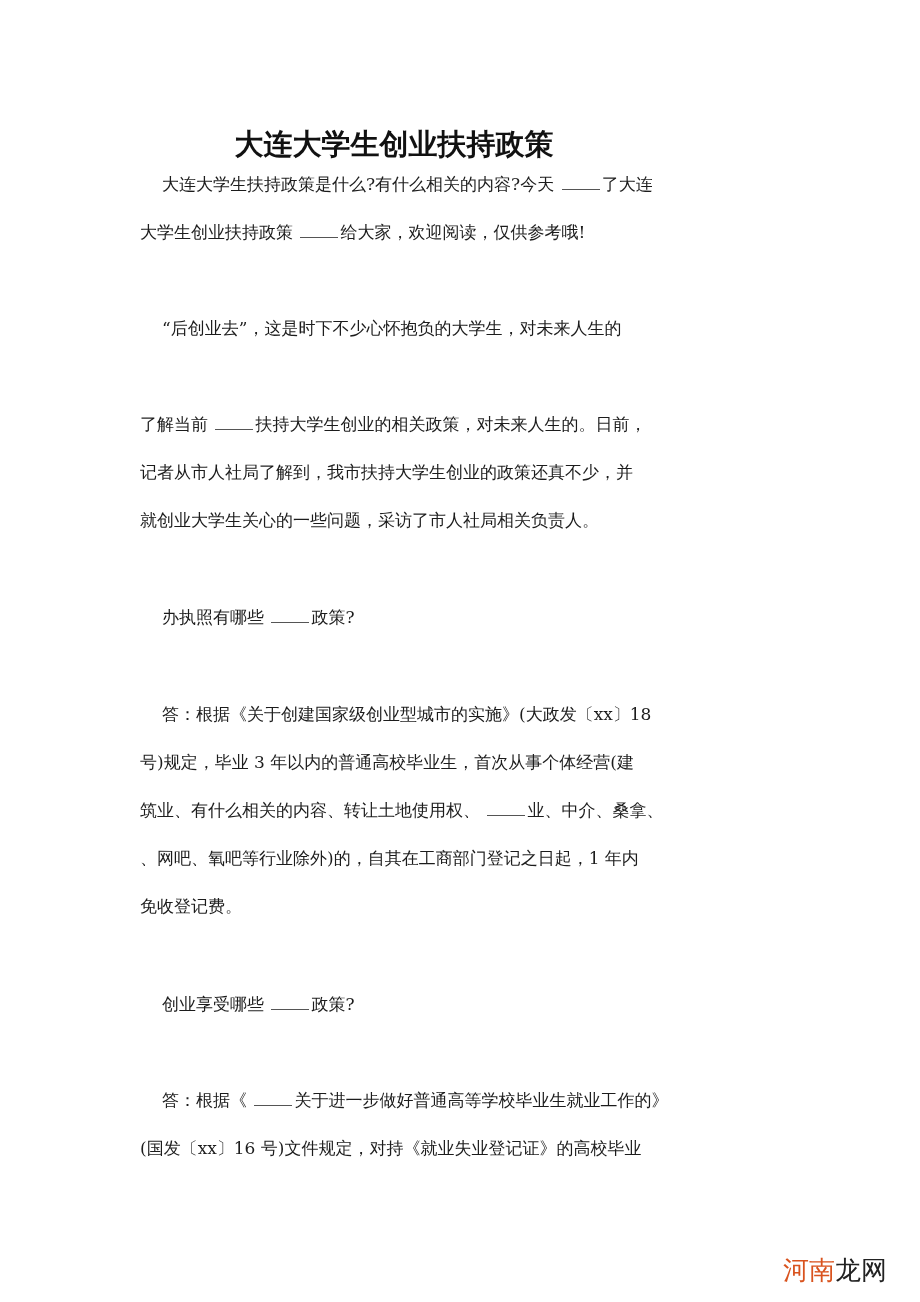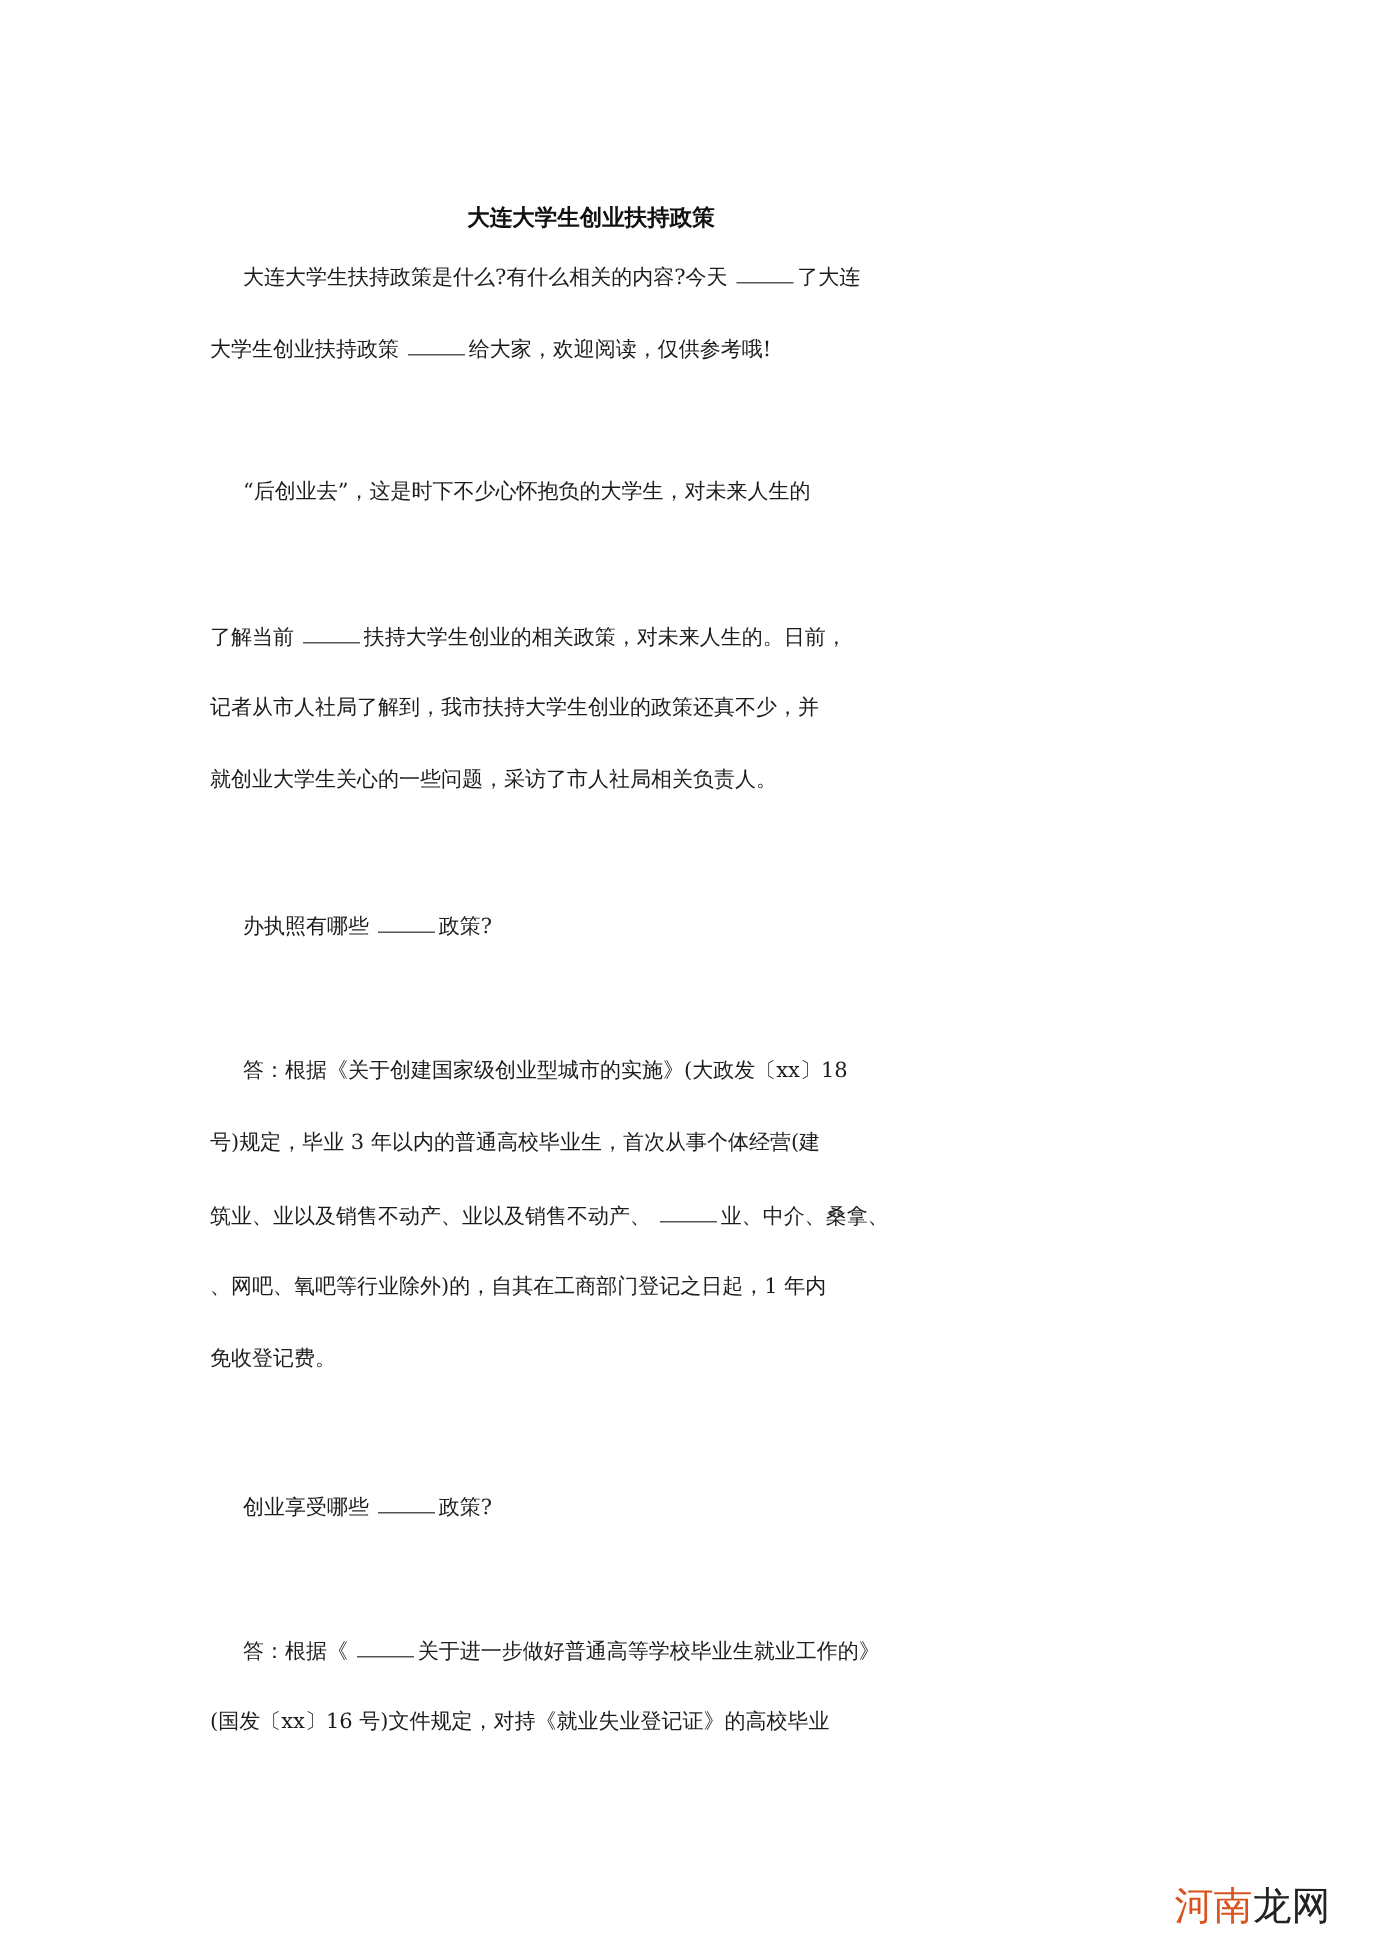--- a/index.html
+++ b/index.html
@@ -3,29 +3,29 @@
   <meta charset="utf-8">
   <style>
     html, body { margin: 0; padding: 0; background: #ffffff; }
     body {
       width: 920px; height: 1302px; position: relative; overflow: hidden;
       font-family: "DejaVu Serif", "Liberation Serif", serif;
       color: #1a1a1a;
     }
     .page { position: absolute; left: 0; top: 0; width: 920px; height: 1302px; }
     .title {
-      position: absolute; left: 0; width: 788px; top: 136px;
-      text-align: center; font-size: 15px; font-weight: bold;
+      position: absolute; left: 0; width: 788px; top: 125px;
+      text-align: center; font-size: 29px; font-weight: bold;
       font-family: "DejaVu Sans", "Liberation Sans", sans-serif;
       color: #111;
       letter-spacing: 0px;
     }
     .line {
       position: absolute; left: 140px; white-space: nowrap;
-      font-size: 14px; line-height: 28px; color: #1c1c1c;
+      font-size: 17px; line-height: 28px; color: #1c1c1c;
     }
     .indent { left: 162px; }
     .blank {
       display: inline-block; width: 38px; border-bottom: 1px solid #555;
       height: 18px; margin: 0 2px; vertical-align: baseline;
     }
     .watermark {
       position: absolute; left: 783px; top: 1253px;
       font-family: "DejaVu Sans", "Liberation Sans", sans-serif;
       font-size: 26px; letter-spacing: 0px;
@@ -44,21 +44,21 @@
 
   <div class="line indent" style="top:314px">“后创业去”，这是时下不少心怀抱负的大学生，对未来人生的</div>
   <div class="line" style="top:410px"><span>了解当前 </span><span class="blank"></span><span>扶持大学生创业的相关政策，对未来人生的。日前，</span></div>
   <div class="line" style="top:458px">记者从市人社局了解到，我市扶持大学生创业的政策还真不少，并</div>
   <div class="line" style="top:506px">就创业大学生关心的一些问题，采访了市人社局相关负责人。</div>
 
   <div class="line indent" style="top:603px"><span>办执照有哪些 </span><span class="blank"></span><span>政策?</span></div>
 
   <div class="line indent" style="top:700px">答：根据《关于创建国家级创业型城市的实施》(大政发〔xx〕18</div>
   <div class="line" style="top:748px">号)规定，毕业 3 年以内的普通高校毕业生，首次从事个体经营(建</div>
-  <div class="line" style="top:796px"><span>筑业、业以及销售不动产、业以及销售不动产、 </span><span class="blank"></span><span>业、中介、桑拿、</span></div>
+  <div class="line" style="top:796px"><span>筑业、有什么相关的内容、转让土地使用权、 </span><span class="blank"></span><span>业、中介、桑拿、</span></div>
   <div class="line" style="top:844px">、网吧、氧吧等行业除外)的，自其在工商部门登记之日起，1 年内</div>
   <div class="line" style="top:892px">免收登记费。</div>
 
   <div class="line indent" style="top:990px"><span>创业享受哪些 </span><span class="blank"></span><span>政策?</span></div>
 
   <div class="line indent" style="top:1086px"><span>答：根据《 </span><span class="blank"></span><span>关于进一步做好普通高等学校毕业生就业工作的》</span></div>
   <div class="line" style="top:1134px">(国发〔xx〕16 号)文件规定，对持《就业失业登记证》的高校毕业</div>
 
   <div class="watermark"><span class="wm-a">河南</span><span class="wm-b">龙网</span></div>
 </div>

